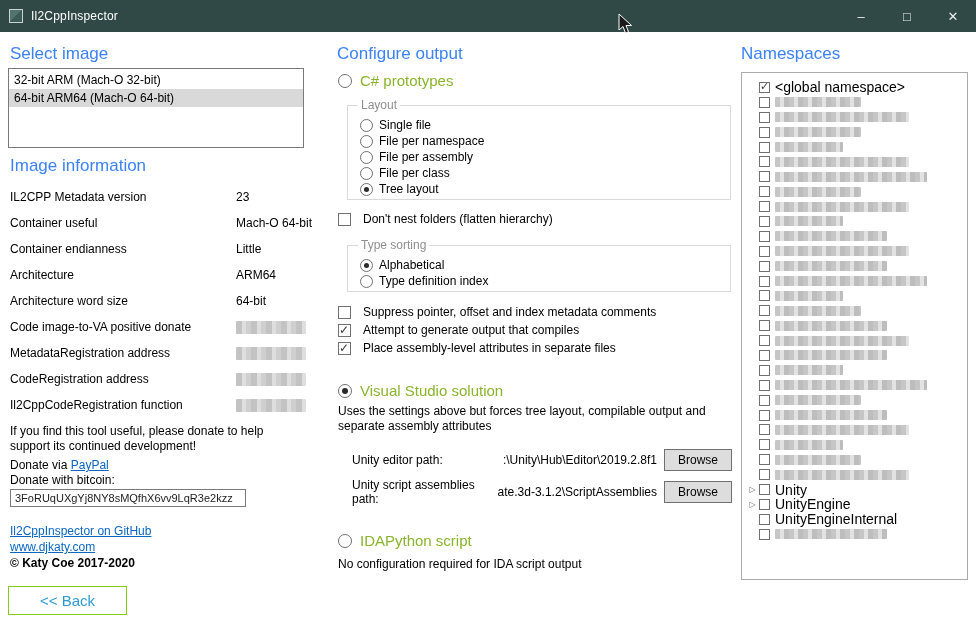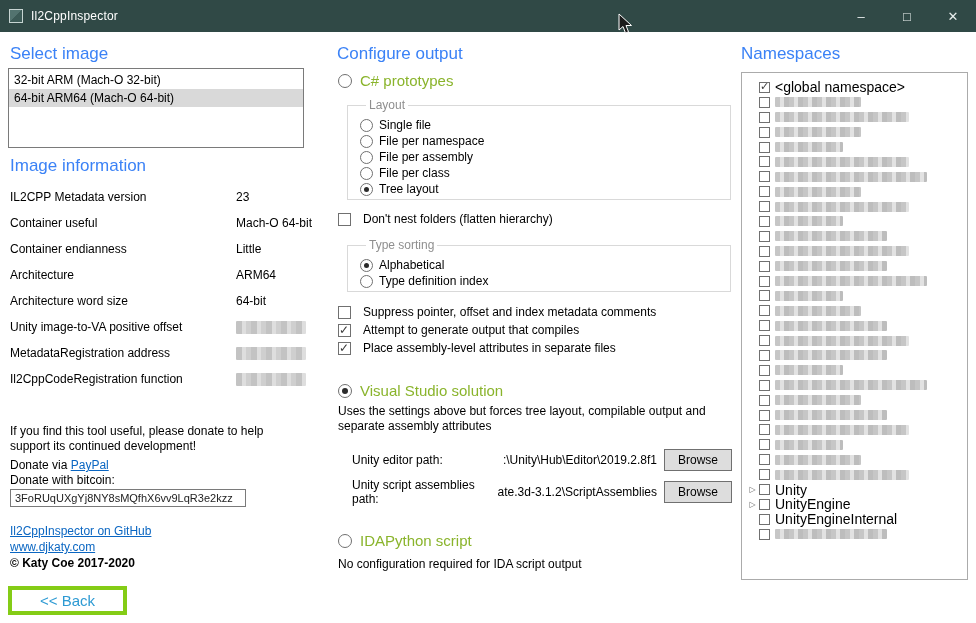--- a/index.html
+++ b/index.html
@@ -44,21 +44,21 @@
     filter:blur(0.6px);
   }
   .para { position:absolute; font-size:12px; color:#000; line-height:15px; }
   .link { color:#0a66c2; text-decoration:underline; cursor:pointer; }
   .btc-input {
     position:absolute; left:10px; top:489px; width:236px; height:18px;
     border:1px solid #7a7a7a; font-family:"Liberation Sans",sans-serif;
     font-size:11px; padding:0 4px; color:#222;
   }
   .big-btn {
-    position:absolute; height:29px; background:#ffffff; border:4px solid #84cc16;
+    position:absolute; height:29px; background:#ffffff; border:1px solid #84cc16;
     color:#2d9ad3; font-size:15px; font-family:"Liberation Sans",sans-serif;
     display:flex; align-items:center; justify-content:center; cursor:pointer;
   }
   
   .opt-row { display:flex; align-items:center; gap:6px; }
   .radio {
     width:13px; height:13px; border:1px solid #707070; border-radius:50%;
     background:#fff; position:relative; flex:none;
   }
   .selected > .radio::after {
@@ -70,21 +70,21 @@
   }
   .checked > .cb::after {
     content:"✓"; position:absolute; top:-2px; left:0px; font-size:12px; color:#3d3d3d;
   }
   .mode-row { position:absolute; display:flex; align-items:center; gap:8px; }
   .mode-row .radio { width:14px; height:14px; }
   fieldset.group {
     position:absolute; border:1px solid #d9d9d9; background:#fff;
     padding:4px 8px 6px 8px;
   }
-  fieldset.group legend { color:#8f8f8f; font-size:12px; padding:0 3px; margin-left:10px; }
+  fieldset.group legend { color:#8f8f8f; font-size:12px; padding:0 3px; margin-left:2px; }
   .group .opt-row { font-size:12px; margin:2px 0; padding-left:4px; }
   .chk-row { position:absolute; display:flex; align-items:center; gap:12px; font-size:12px; }
   .chk-list .chk-row { position:static; height:18px; }
   .chk-list { position:absolute; }
   .desc { position:absolute; font-size:12px; line-height:15px; color:#000; }
   .path-row { position:absolute; left:352px; width:380px; display:flex; align-items:center; font-size:12px; }
   .path-value { margin-left:auto; white-space:nowrap; }
   .browse-btn {
     margin-left:7px; width:68px; height:22px; background:#dddddd; border:1px solid #707070;
     font-family:"Liberation Sans",sans-serif; font-size:12px; color:#000; cursor:pointer; flex:none;
@@ -165,29 +165,33 @@
     <span class="info-label">Architecture</span>
     <span class="info-value">ARM64</span>
   </div>
 
   <div class="info-row">
     <span class="info-label">Architecture word size</span>
     <span class="info-value">64-bit</span>
   </div>
 
   <div class="info-row redacted">
-    <span class="info-label">Unity image-to-VA positive offset</span>
+    <span class="info-label">Code image-to-VA positive donate</span>
     <span class="info-value"></span>
   </div>
 
   <div class="info-row redacted">
     <span class="info-label">MetadataRegistration address</span>
     <span class="info-value"></span>
   </div>
 
+  <div class="info-row redacted">
+    <span class="info-label">CodeRegistration address</span>
+    <span class="info-value"></span>
+  </div>
 
   <div class="info-row redacted">
     <span class="info-label">Il2CppCodeRegistration function</span>
     <span class="info-value"></span>
   </div>
 </div>
 
   <div class="para" style="left:10px; top:424px; width:296px;">If you find this tool useful, please donate to help support its continued development!</div>
 
   <div class="para" style="left:10px; top:458px;">

